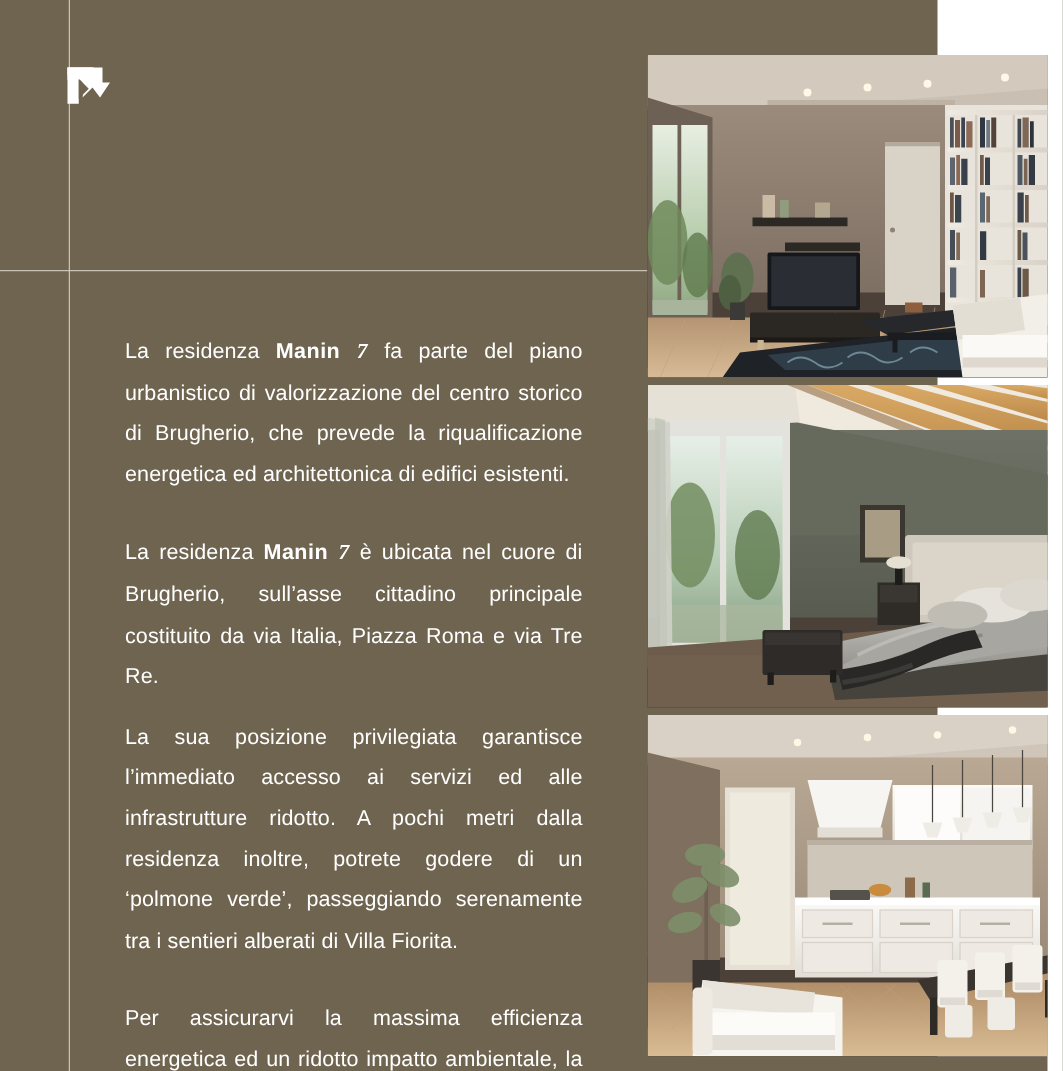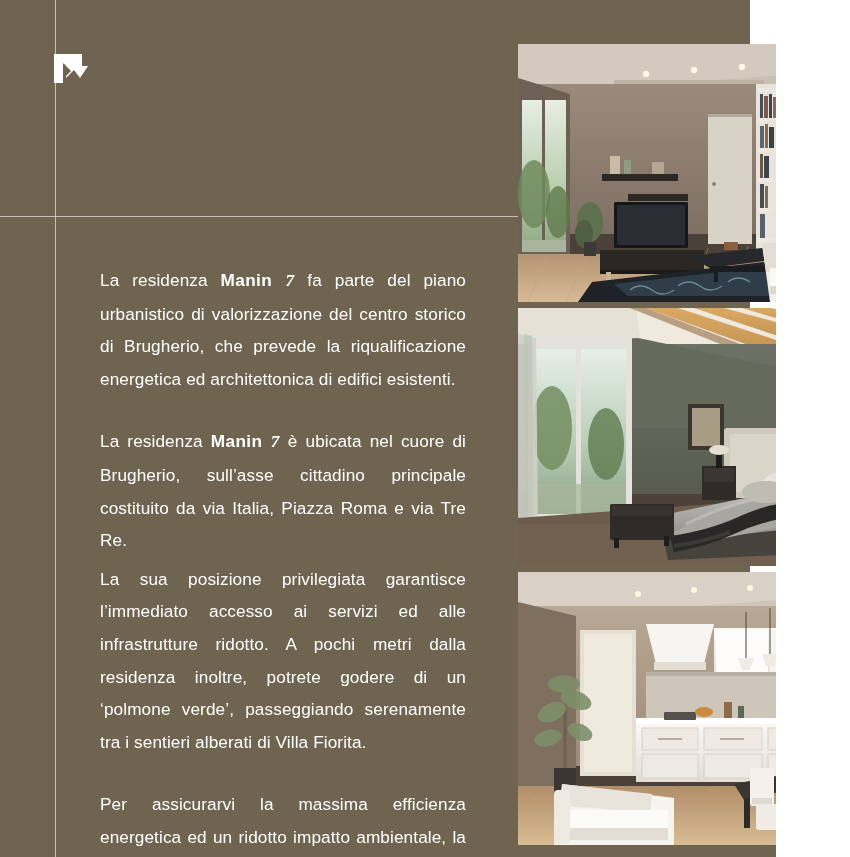--- a/index.html
+++ b/index.html
@@ -8,21 +8,21 @@
     background: #ffffff;
   }
   body {
     width: 850px;
     height: 857px;
     overflow: hidden;
     font-family: "Liberation Sans", sans-serif;
   }
   #page {
     position: relative;
-    width: 776px;
+    width: 838px;
     height: 857px;
     background: #ffffff;
     overflow: hidden;
   }
 
   
   .bg-panel {
     position: absolute;
     left: 0;
     top: 0;
@@ -78,21 +78,21 @@
     font-family: "Liberation Sans", sans-serif;
     font-size: 17.2px;
     line-height: 32.6px;
     text-align: justify;
     letter-spacing: 0.1px;
   }
   .para {
     margin: 0 0 30px 0;
   }
   .para.tight {
-    margin-bottom: 6px;
+    margin-bottom: 16px;
   }
   .para:last-child {
     margin-bottom: 0;
   }
   .brand {
     font-weight: bold;
     letter-spacing: 0.4px;
   }
   .brand .numeral {
     font-family: "Liberation Serif", serif;

